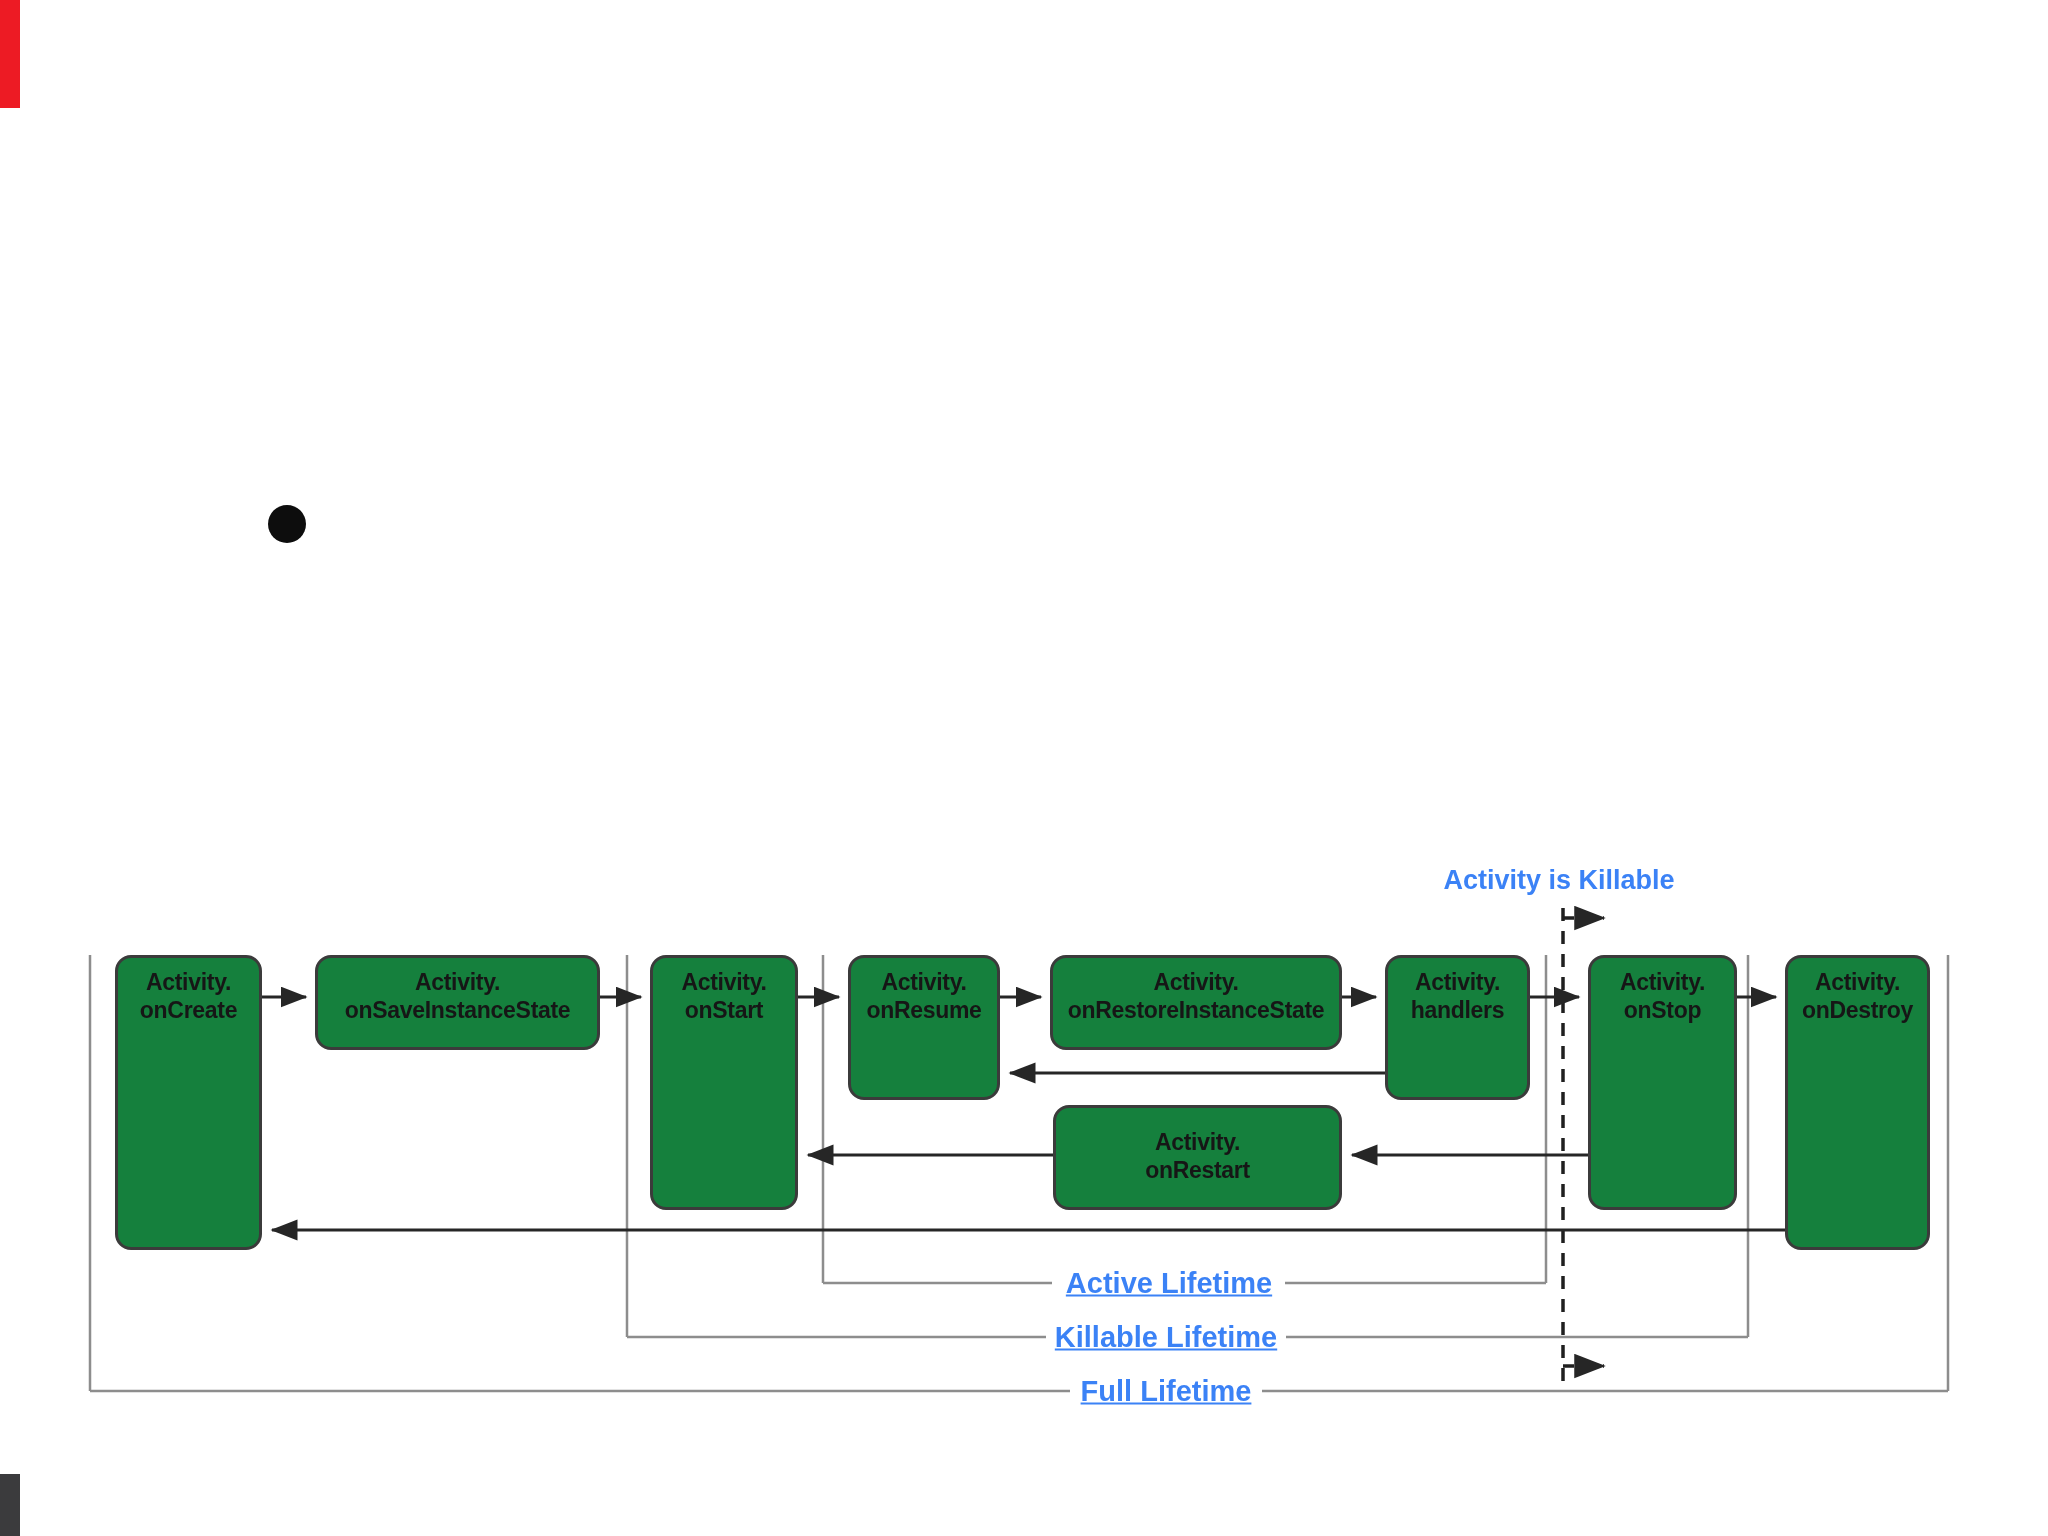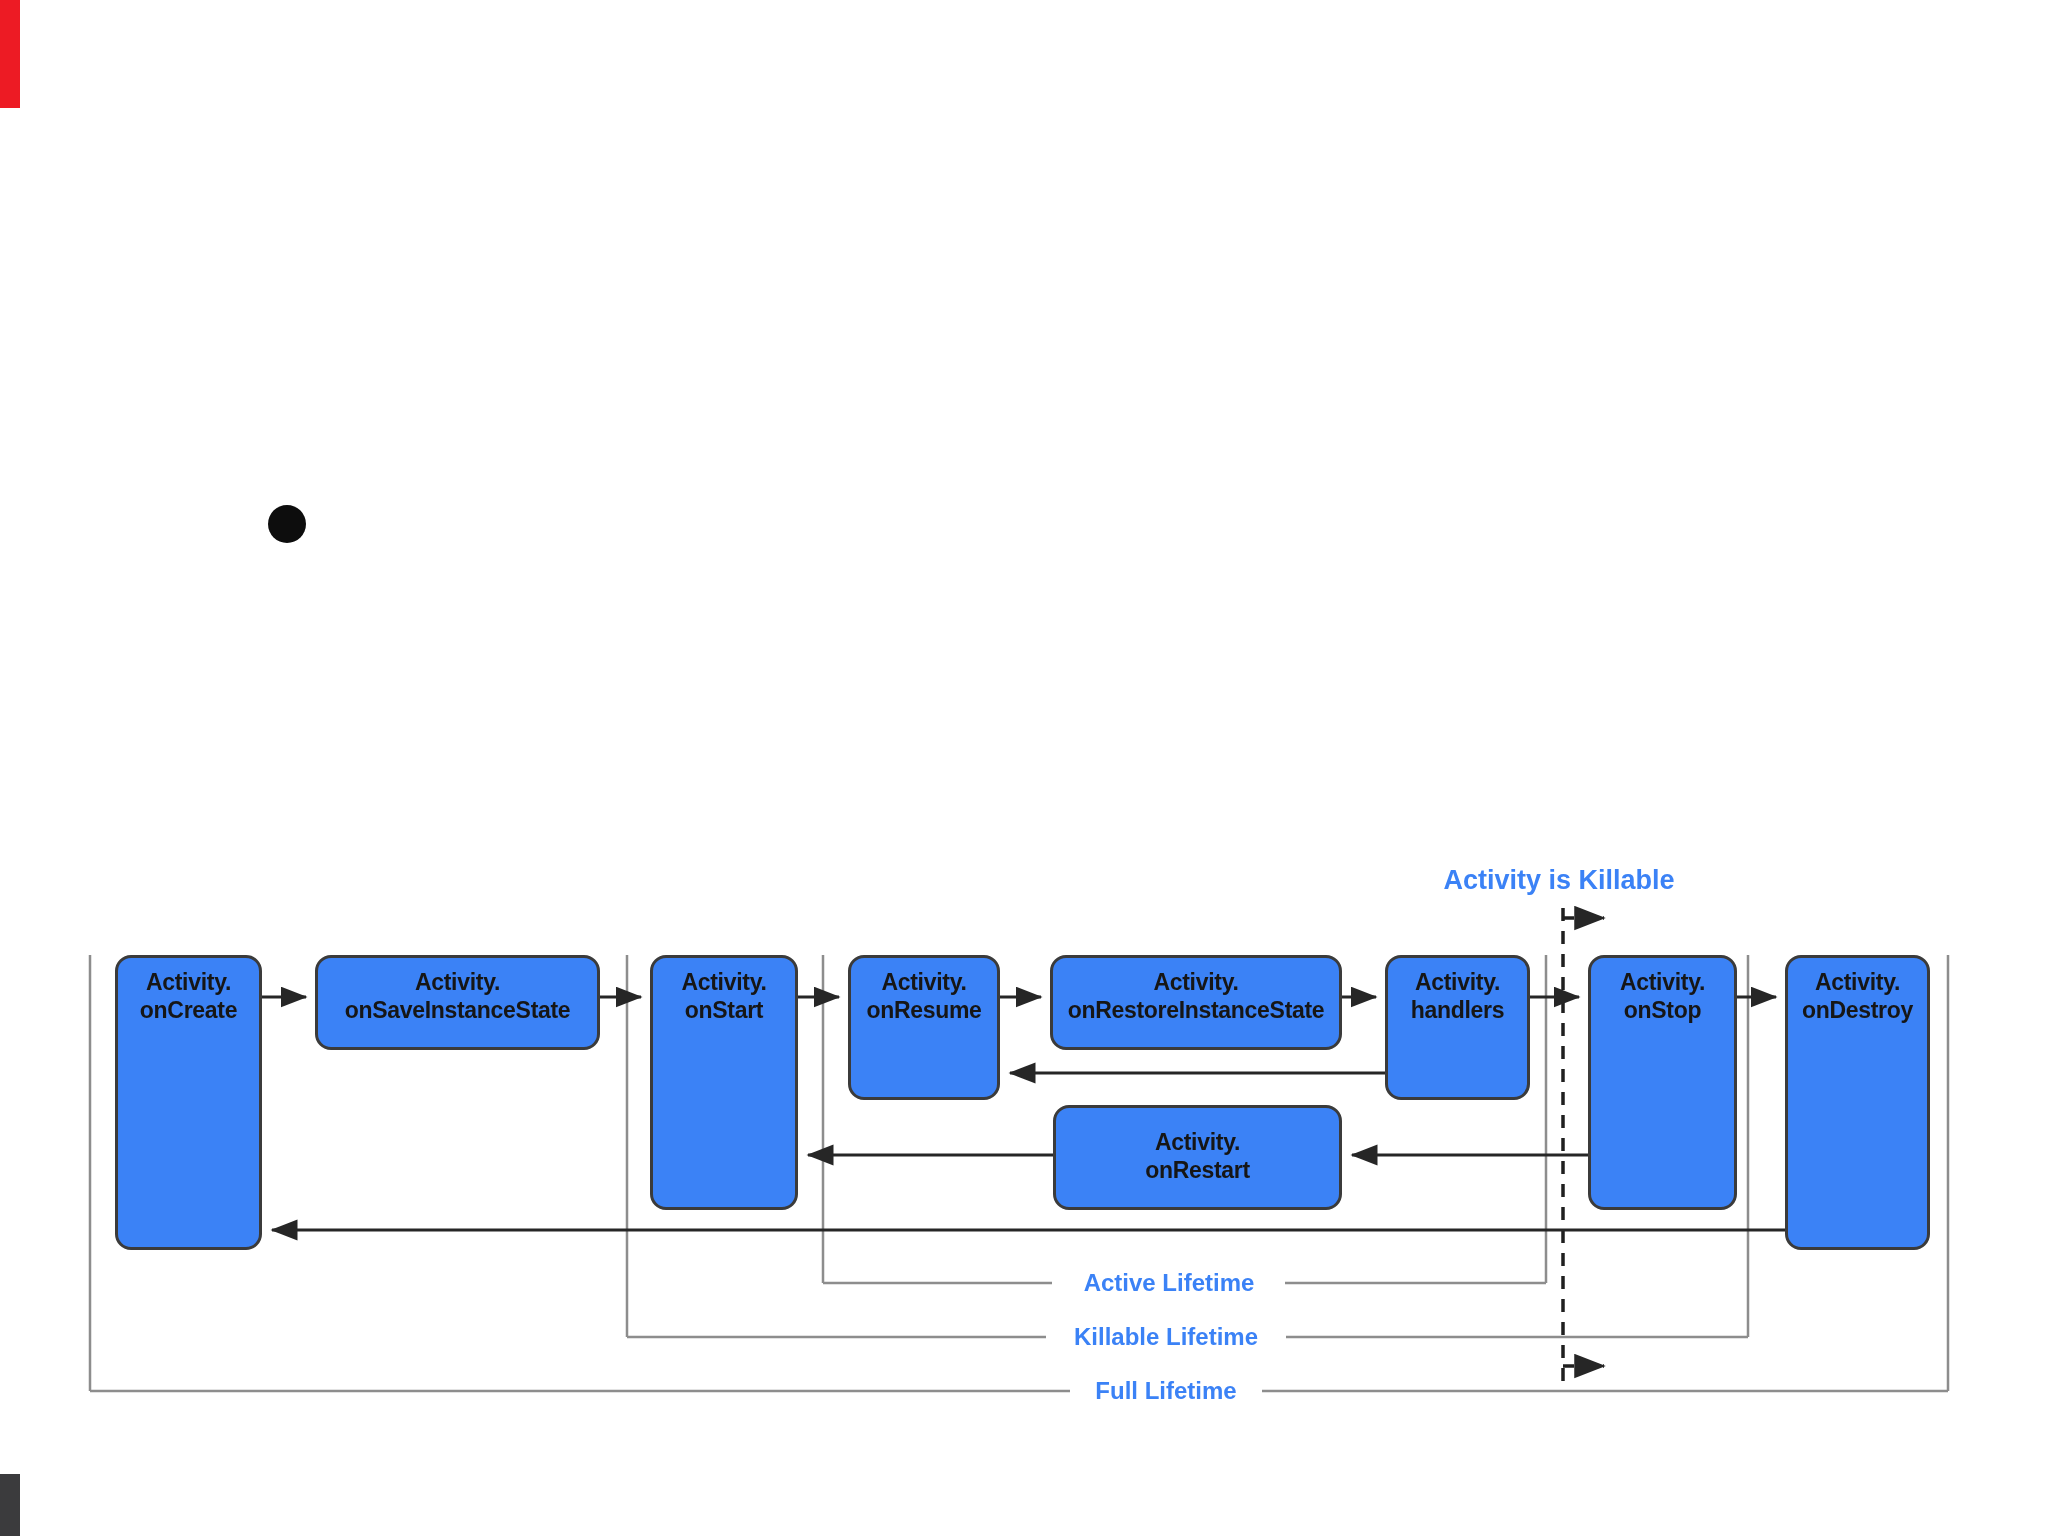--- a/index.html
+++ b/index.html
@@ -15,28 +15,28 @@
          font-size:124px;line-height:1.2;letter-spacing:-5px;color:#0f0f0f;font-weight:400;}
 
   
   .bullet-dot{position:absolute;left:268px;top:505px;width:38px;height:38px;border-radius:50%;background:#0d0d0d;}
   .bullet-text{position:absolute;left:358px;top:470px;width:1560px;
                font-size:73px;line-height:98px;letter-spacing:-2.5px;color:#141414;}
   .accent{color:#F5481E;}
 
   
   .box{position:absolute;box-sizing:border-box;border:3px solid #3b3b3b;border-radius:16px;
-       background:#3b82f6;text-align:center;padding-top:10px;
+       background:#15803d;text-align:center;padding-top:10px;
        font-weight:bold;font-size:23px;line-height:28px;color:#161616;letter-spacing:-0.3px;}
 
   
   .dlabel{position:absolute;transform:translate(-50%,-50%);white-space:nowrap;
           font-weight:bold;color:#3b82f6;}
   .killable{font-size:27px;}
-  .lifetime{font-size:24px;}
+  .lifetime{font-size:29px;text-decoration:underline;}
 
   svg.wires{position:absolute;left:0;top:0;pointer-events:none;}
 </style>
 </head>
 <body>
 
 <div id="slide">
 
   <div class="edge-red"></div>
   <div class="edge-dark"></div>

